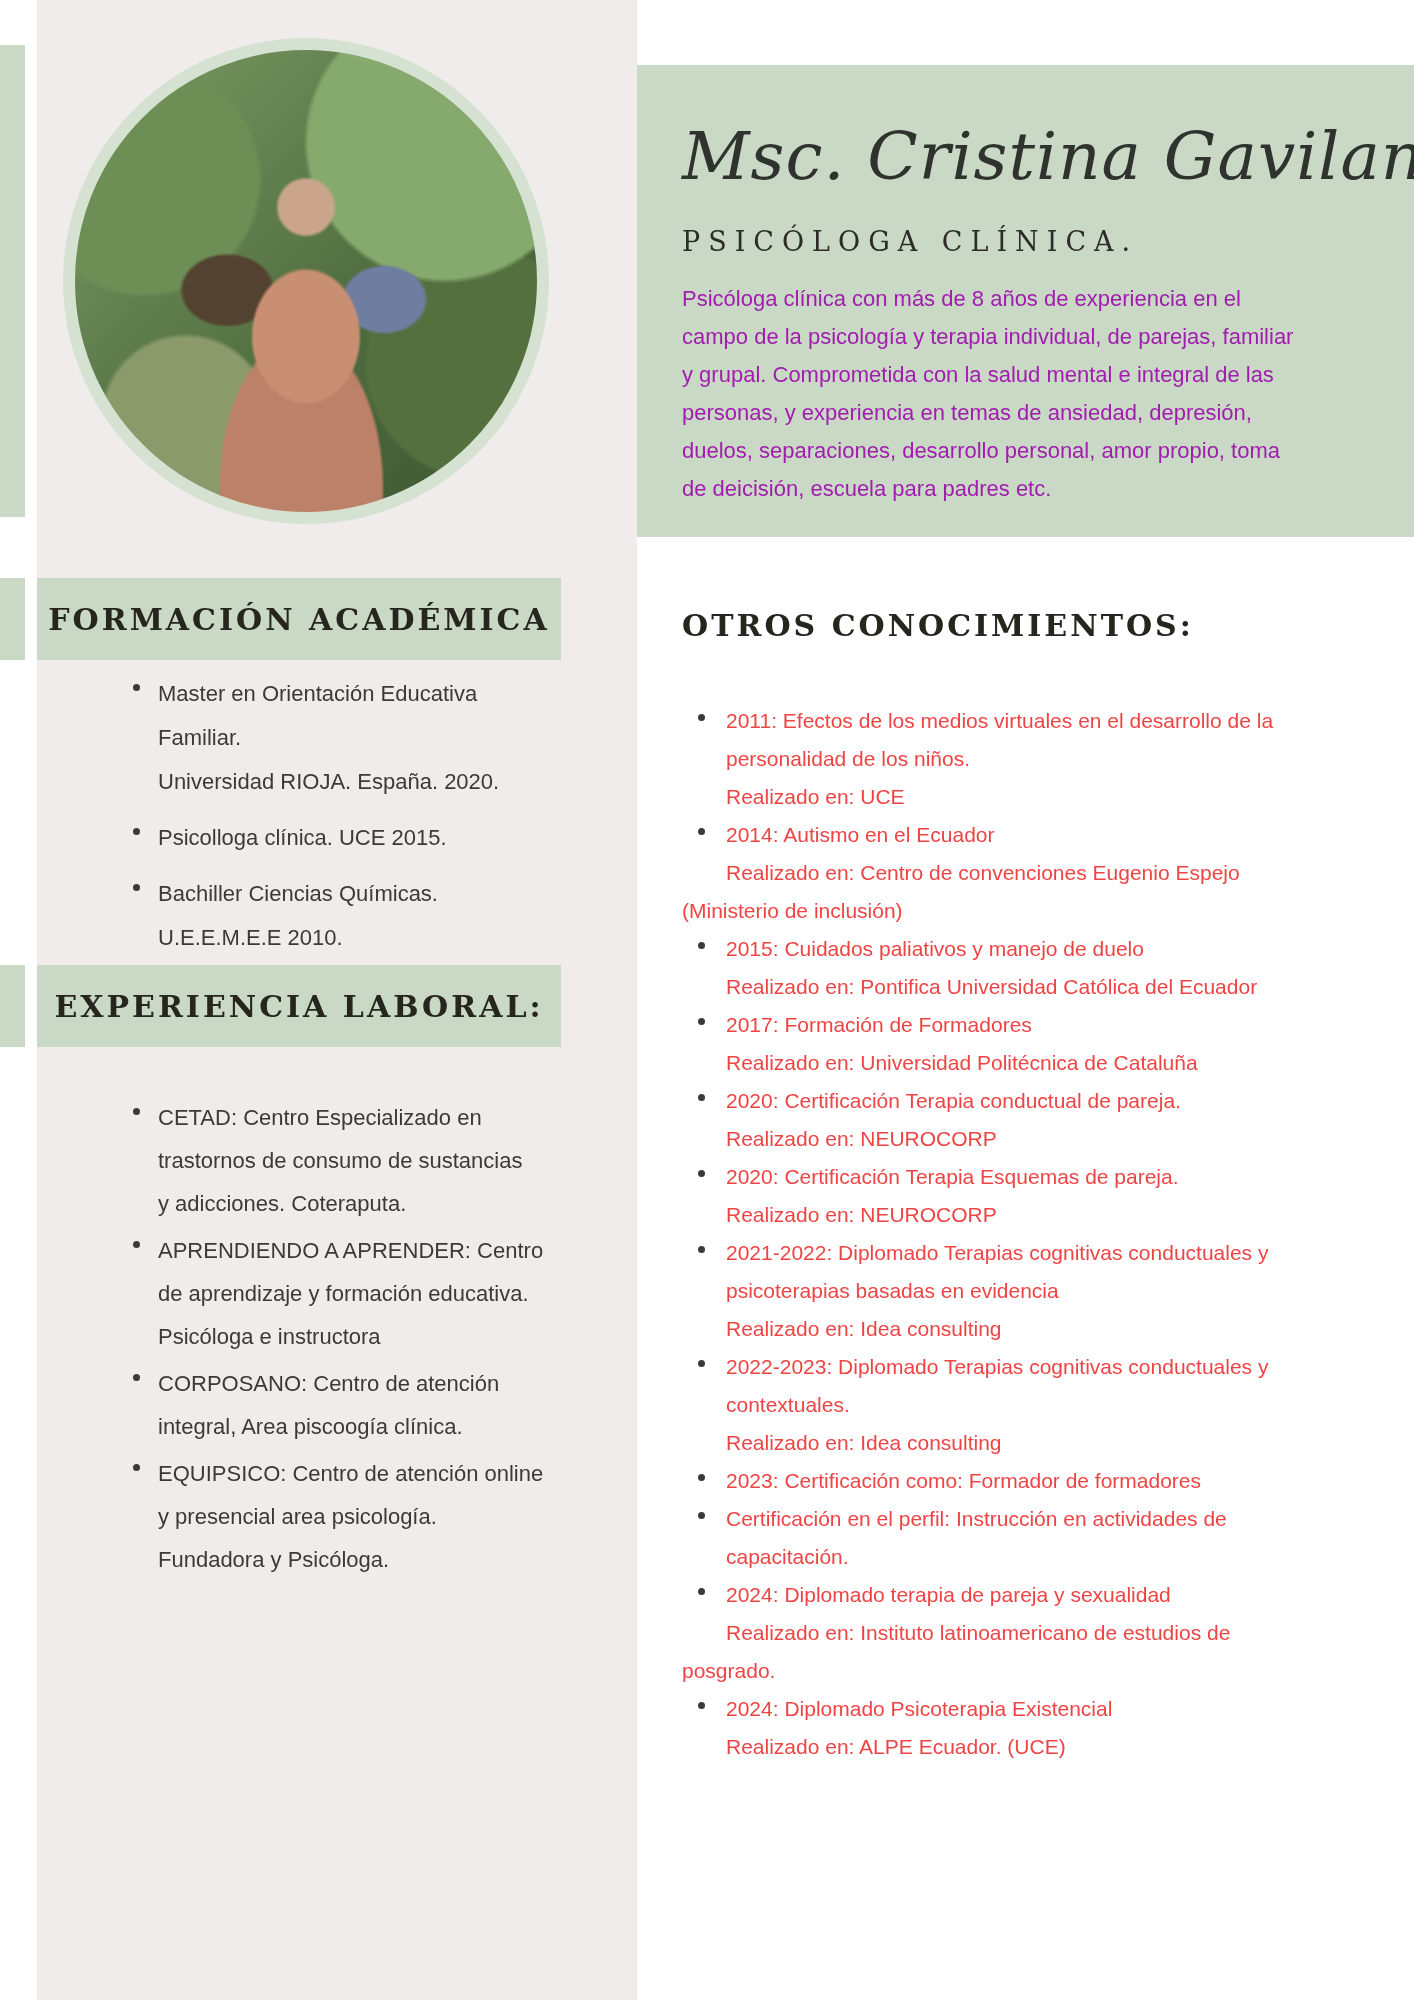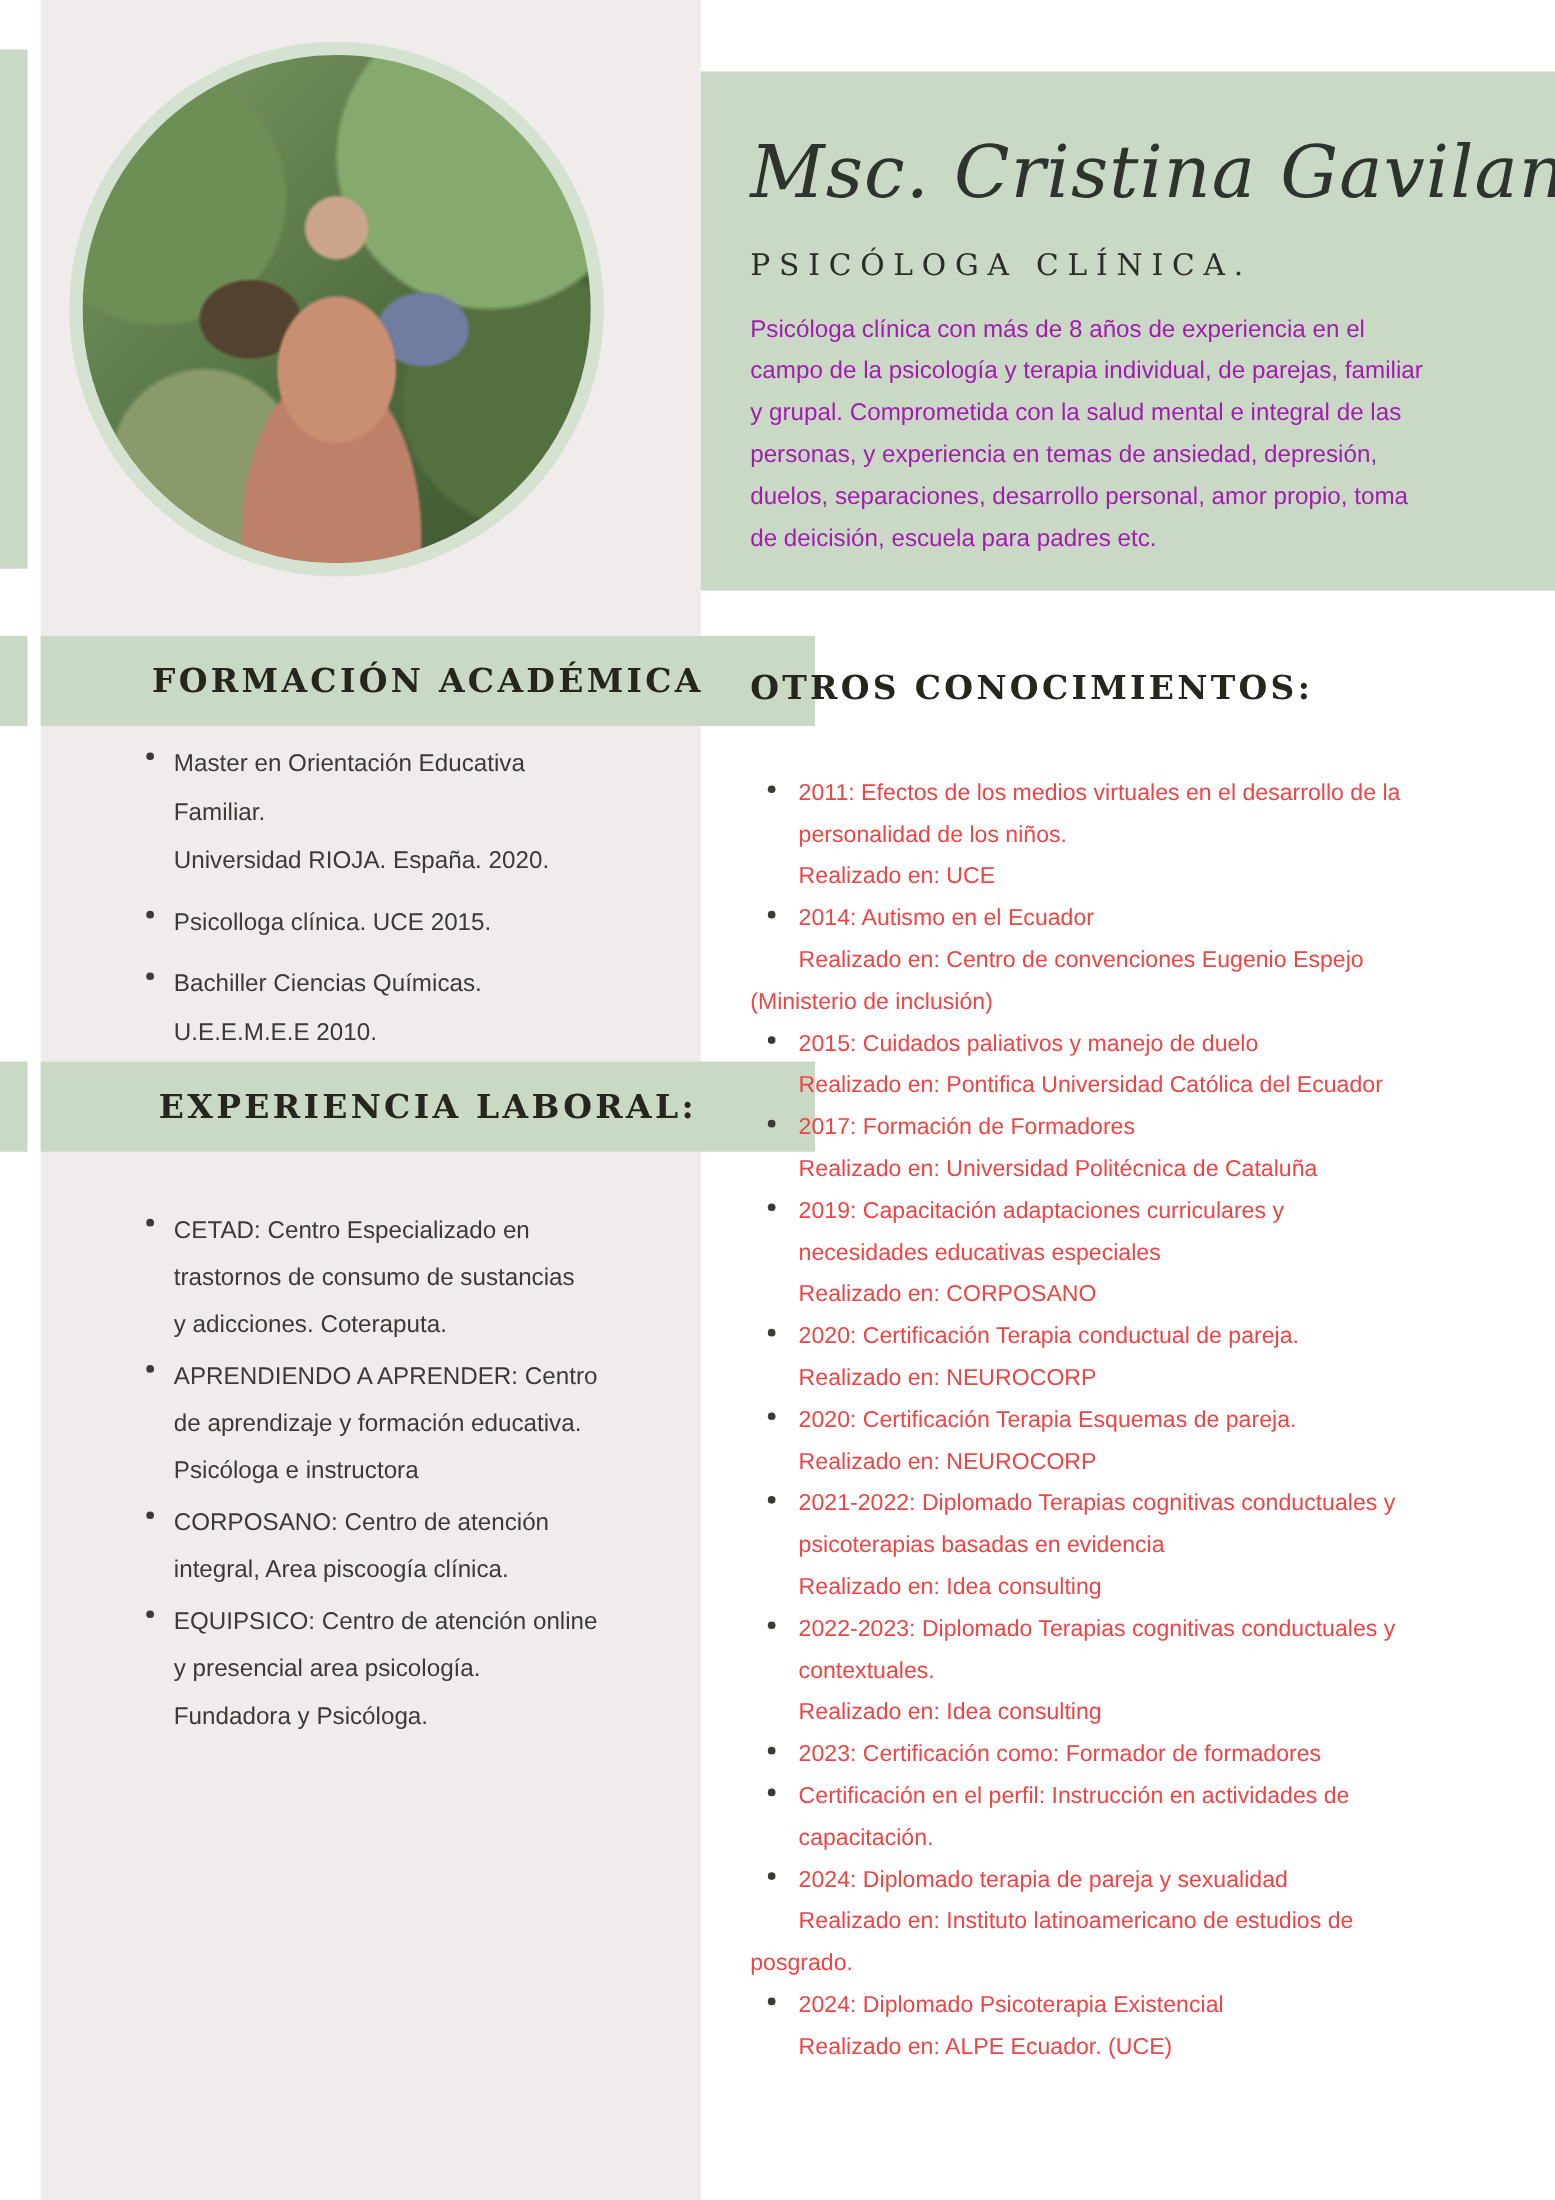--- a/index.html
+++ b/index.html
@@ -9,21 +9,21 @@
     background:#ffffff;
     overflow:hidden;
     font-family:"Liberation Sans", sans-serif;
     color:#3b3a36;
   }
   
   .gray-col{position:absolute;left:37px;top:0;width:600px;height:2000px;background:var(--gray);}
   .accent-bar{position:absolute;left:0;top:45px;width:25px;height:472px;background:var(--sage);}
   .band-cap{position:absolute;left:0;width:25px;height:82px;background:var(--sage);}
   .band-main{
-    position:absolute;left:37px;width:704px;height:82px;background:var(--sage);
+    position:absolute;left:37px;width:524px;height:82px;background:var(--sage);
     display:flex;align-items:center;justify-content:center;
   }
   .band-title{
     font-family:"DejaVu Serif", serif;font-weight:bold;
     font-size:30px;letter-spacing:3px;color:#26261f;white-space:nowrap;
   }
   
   .photo{
     position:absolute;left:63px;top:38px;width:462px;height:462px;
     border:12px solid #d5e2d1;border-radius:50%;
@@ -168,25 +168,20 @@
       </li>
       <li>
         <div class="ln ln-b">2015: Cuidados paliativos y manejo de duelo</div>
         <div class="ln ln-c">Realizado en: Pontifica Universidad Católica del Ecuador</div>
       </li>
       <li>
         <div class="ln ln-b">2017: Formación de Formadores</div>
         <div class="ln ln-c">Realizado en: Universidad Politécnica de Cataluña</div>
       </li>
       <li>
-        <div class="ln ln-b">2019: Capacitación adaptaciones curriculares y</div>
-        <div class="ln ln-c">necesidades educativas especiales</div>
-        <div class="ln ln-c">Realizado en: CORPOSANO</div>
-      </li>
-      <li>
         <div class="ln ln-b">2020: Certificación Terapia conductual de pareja.</div>
         <div class="ln ln-c">Realizado en: NEUROCORP</div>
       </li>
       <li>
         <div class="ln ln-b">2020: Certificación Terapia Esquemas de pareja.</div>
         <div class="ln ln-c">Realizado en: NEUROCORP</div>
       </li>
       <li>
         <div class="ln ln-b">2021-2022: Diplomado Terapias cognitivas conductuales y</div>
         <div class="ln ln-c">psicoterapias basadas en evidencia</div>

